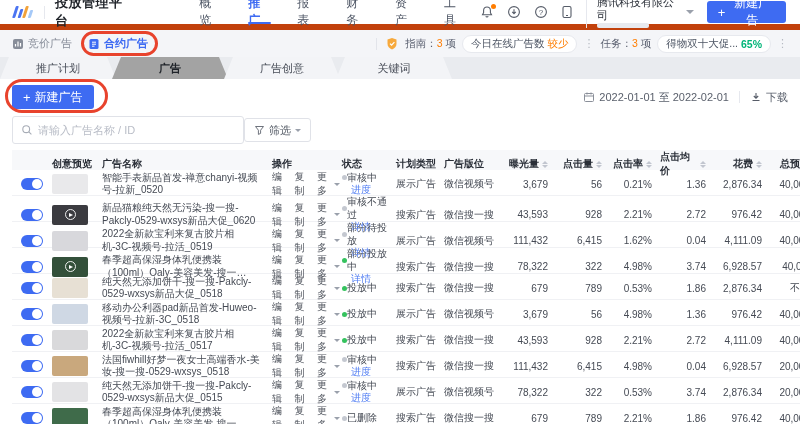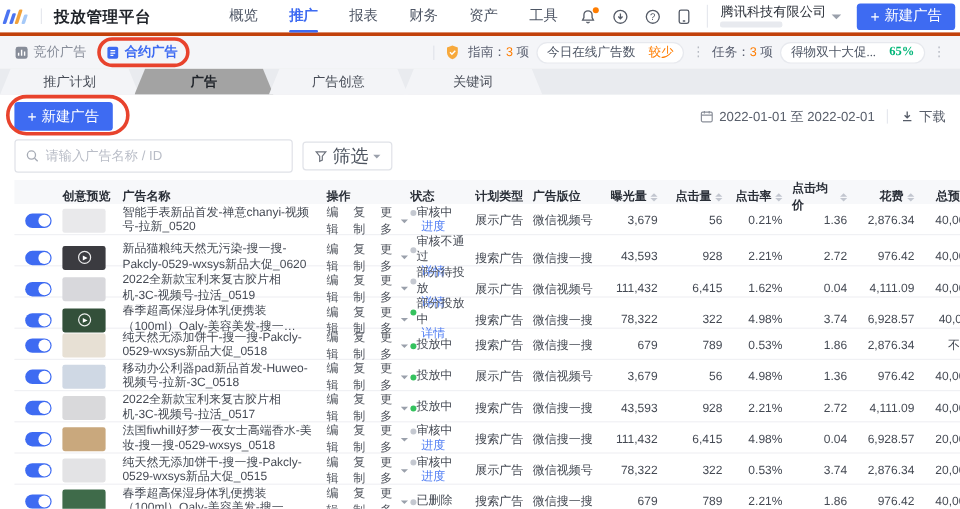--- a/index.html
+++ b/index.html
@@ -1,22 +1,22 @@
 <!DOCTYPE html>
 <html><head>
 <meta charset="utf-8">
 <style>
   * { margin:0; padding:0; box-sizing:border-box; }
   html,body { width:800px; height:424px; overflow:hidden; background:#fff;
     font-family:"Liberation Sans","DejaVu Sans",sans-serif; color:#454a54; }
   .page { position:relative; width:800px; height:424px; }
 
   
-  .top-header { height:30px; background:#fff; border-bottom:3px solid #c2410c;
-    display:flex; align-items:center; padding:0 4px; }
+  .top-header { height:30px; background:#fff; border-bottom:6px solid #c2410c;
+    display:flex; align-items:center; padding:0 14px; }
   .logo { display:inline-flex; align-items:flex-end; margin-right:10px; }
   .logo i { display:inline-block; width:3px; margin-right:2px; border-radius:1px; transform:skewX(-18deg); }
   .logo .b1 { background:#4b74f2; height:12px; }
   .logo .b2 { background:#4b74f2; height:9px; }
   .logo .b3 { background:#f2a23a; height:12px; }
   .logo .b4 { background:#a5c9f8; height:8px; }
   .v-div { width:1px; height:13px; background:#e6e8ee; margin-right:10px; }
   .app-title { font-size:13px; font-weight:700; color:#1f2329; letter-spacing:.5px; }
   .main-nav { display:flex; align-items:stretch; height:100%; margin-left:52px;justify-content:space-between; }
   .nav-item { display:flex; align-items:center; padding:0 13px; font-size:12px; color:#4e5665; position:relative; cursor:pointer; }
@@ -34,22 +34,22 @@
     background:#3e6bf2; color:#fff; font-size:12px; border:none; border-radius:3px; cursor:pointer; }
   .btn-primary .plus { font-size:13px; line-height:1; }
 
   
   .sub-header { height:27px; background:#f4f5f8; display:flex; align-items:center; padding:0 12px; }
   .sub-tab { display:flex; align-items:center; gap:4px; font-size:11px; color:#878d99; margin-right:16px; cursor:pointer; }
   .sub-tab.active { color:#3e6bf2; font-weight:700; }
   .badges { margin-left:auto; display:flex; align-items:center; gap:6px; font-size:10.5px; color:#5a6070; }
   .badges .orange { color:#ff7d00; }
   .badges .green { color:#00b578; font-weight:700; }
-  .pill { display:flex; align-items:center; gap:11px; background:#fff; border:1px solid #e7e9ee;
-    border-radius:10px; height:18px; padding:0 8px; font-size:10.5px; color:#4e5665; cursor:pointer;font-family:Liberation Serif, serif; }
+  .pill { display:flex; align-items:center; gap:3px; background:#fff; border:1px solid #e7e9ee;
+    border-radius:10px; height:18px; padding:0 8px; font-size:10.5px; color:#4e5665; cursor:pointer; }
   .more-dots { color:#b6bac2; font-size:11px; cursor:pointer; }
   .badge-div { width:1px; height:12px; background:#e2e4ea; margin-right:2px; }
 
   
   .folder-tabs { height:22px; background:#e9ebef; display:flex; align-items:flex-end; }
   .ftab { width:116px; height:22px; display:flex; align-items:center; justify-content:center;
     font-size:11px; color:#474c57; background:#f3f4f7; cursor:pointer;
     clip-path:polygon(9px 0, calc(100% - 9px) 0, 100% 100%, 0 100%); margin-right:-4px; }
   .ftab.active { background:#a3a3a3; color:#1f2329; font-weight:700; }
 
@@ -60,22 +60,22 @@
   .tool-right { display:flex; align-items:center; gap:6px; font-size:11px; color:#595f6b; }
   .tool-div { width:1px; height:12px; background:#e6e8ee; margin:0 4px; }
   .link-like { display:flex; align-items:center; gap:4px; cursor:pointer; }
 
   .filter-row { display:flex; align-items:center; margin-top:7px; }
   .search-box { width:232px; height:28px; border:1px solid #e0e2e8; border-radius:3px;
     display:flex; align-items:center; gap:5px; padding:0 8px; background:#fff; }
   .search-box input { border:none; outline:none; flex:1; font-size:11px; color:#454a54; background:transparent;
     font-family:"Liberation Sans","DejaVu Sans",sans-serif; }
   .search-box input::placeholder { color:#b9bdc7; }
-  .filter-btn { margin-left:8px; height:24px; padding:0 9px; border:1px solid #e0e2e8; border-radius:3px;
-    display:flex; align-items:center; gap:4px; font-size:15px; color:#4e5560; background:#fff; cursor:pointer; }
+  .filter-btn { height:24px; padding:0 9px; border:1px solid #e0e2e8; border-radius:3px;
+    display:flex; align-items:center; gap:4px; font-size:11px; color:#4e5560; background:#fff; cursor:pointer; }
 
   
   .table { margin-top:6px; width:804px; }
   .t-head, .t-row { display:grid;
     grid-template-columns:38px 50px 170px 70px 54px 48px 58px 54px 54px 50px 54px 56px 48px;
     align-items:center; }
   .t-head { height:20px; background:#f7f8fa; font-size:10px; color:#2a2f38; font-weight:700; }
   .hcell { display:flex; align-items:center; padding-left:2px; }
   .hcell.right { justify-content:flex-end; padding-right:6px; }
   .sort { display:inline-flex; flex-direction:column; gap:1px; margin-left:3px; }

